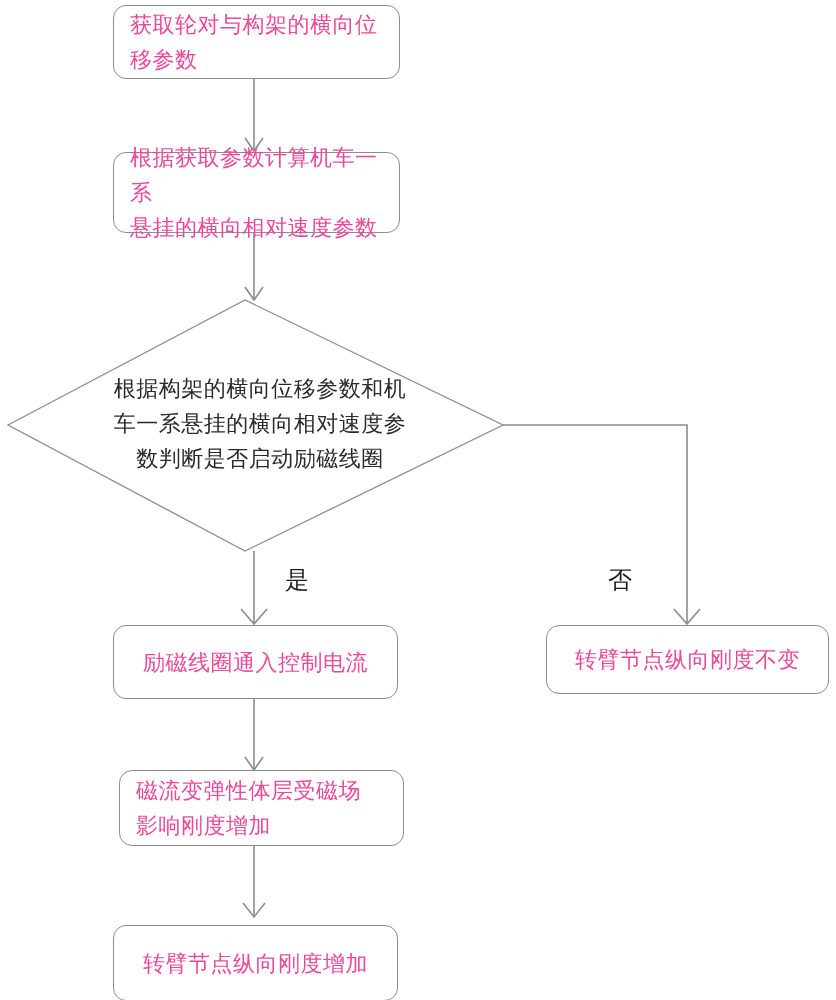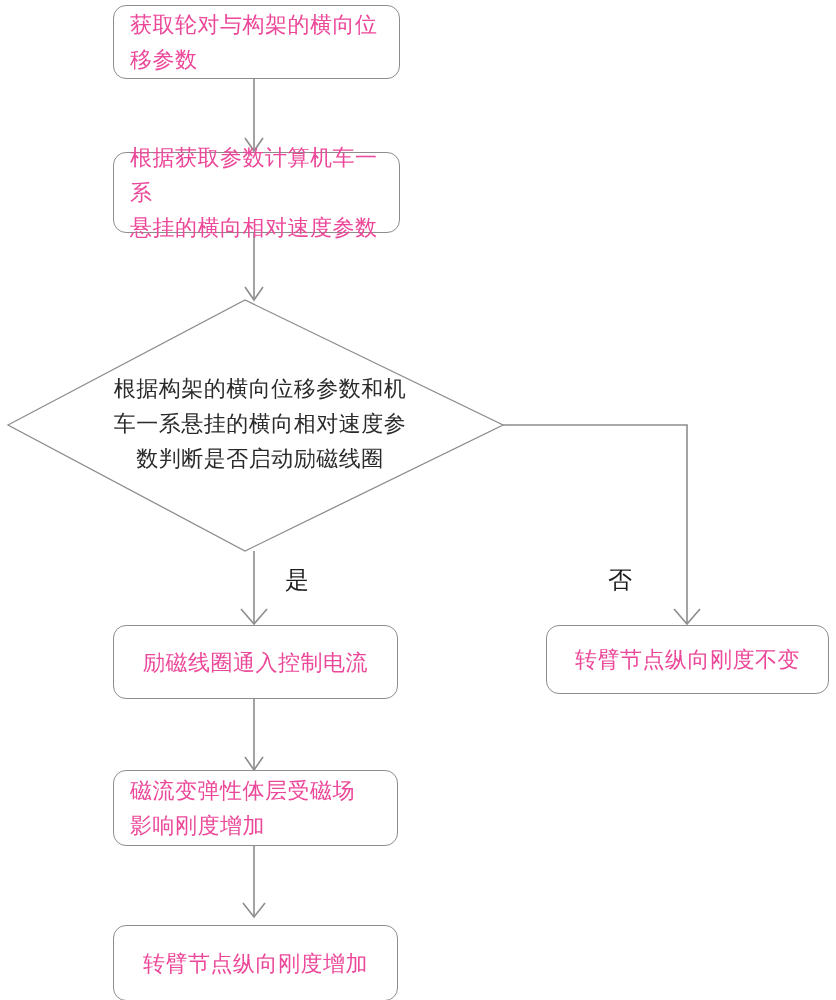--- a/index.html
+++ b/index.html
@@ -124,21 +124,21 @@
   <div class="edge-label" style="left:608px; top:566px;">否</div>
 
   <div class="node center" style="left:546px; top:625px; width:283px; height:69px;">
     <div class="node-text">转臂节点纵向刚度不变</div>
   </div>
 
   <div class="node center" style="left:113px; top:625px; width:285px; height:74px;">
     <div class="node-text">励磁线圈通入控制电流</div>
   </div>
 
-  <div class="node" style="left:113px; top:770px; width:285px; height:76px;">
+  <div class="node" style="left:119px; top:770px; width:285px; height:76px;">
     <div class="node-text">磁流变弹性体层受磁场
 影响刚度增加</div>
   </div>
 
   <div class="node center" style="left:113px; top:917px; width:285px; height:76px;margin-top:8px;">
     <div class="node-text">转臂节点纵向刚度增加</div>
   </div>
 
 </div>
 

